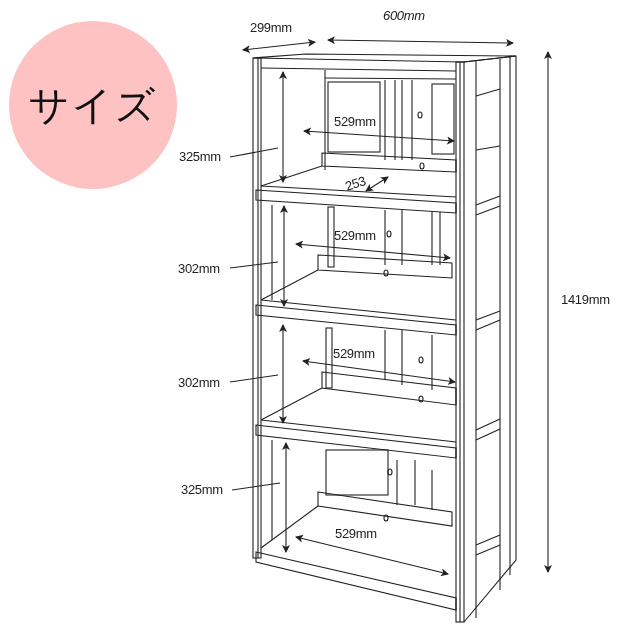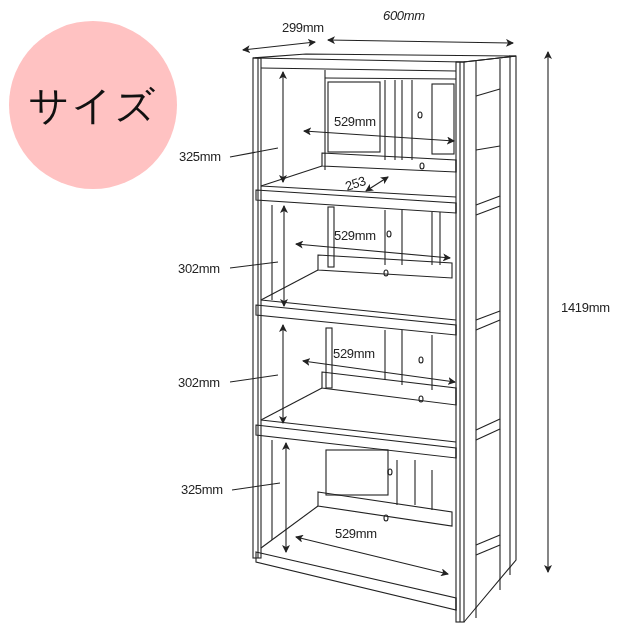--- a/index.html
+++ b/index.html
@@ -121,23 +121,23 @@
 
     <line x1="304" y1="131" x2="454" y2="141" marker-start="url(#ah)" marker-end="url(#ah)"></line>
     <line x1="296" y1="244" x2="450" y2="258" marker-start="url(#ah)" marker-end="url(#ah)"></line>
     <line x1="303" y1="361" x2="455" y2="382" marker-start="url(#ah)" marker-end="url(#ah)"></line>
     <line x1="296" y1="537" x2="448" y2="574" marker-start="url(#ah)" marker-end="url(#ah)"></line>
 
     <line x1="366" y1="191" x2="388" y2="177" marker-start="url(#ah)" marker-end="url(#ah)"></line>
   </g>
 </svg>
 
-<span class="lbl" style="left:250px;top:20px;margin-left:32px;">299mm</span>
+<span class="lbl" style="left:250px;top:20px;">299mm</span>
 <span class="lbl" style="left:383px;top:8px;font-style:italic;">600mm</span>
-<span class="lbl" style="left:561px;top:292px;margin-top:8px;">1419mm</span>
+<span class="lbl" style="left:561px;top:292px;">1419mm</span>
 <span class="lbl" style="left:345px;top:176px;transform:rotate(-18deg);">253</span>
 
 <span class="lbl" style="left:179px;top:149px;">325mm</span>
 <span class="lbl" style="left:178px;top:261px;">302mm</span>
 <span class="lbl" style="left:178px;top:375px;">302mm</span>
 <span class="lbl" style="left:181px;top:482px;">325mm</span>
 
 <span class="lbl" style="left:334px;top:114px;">529mm</span>
 <span class="lbl" style="left:334px;top:228px;">529mm</span>
 <span class="lbl" style="left:333px;top:346px;">529mm</span>

